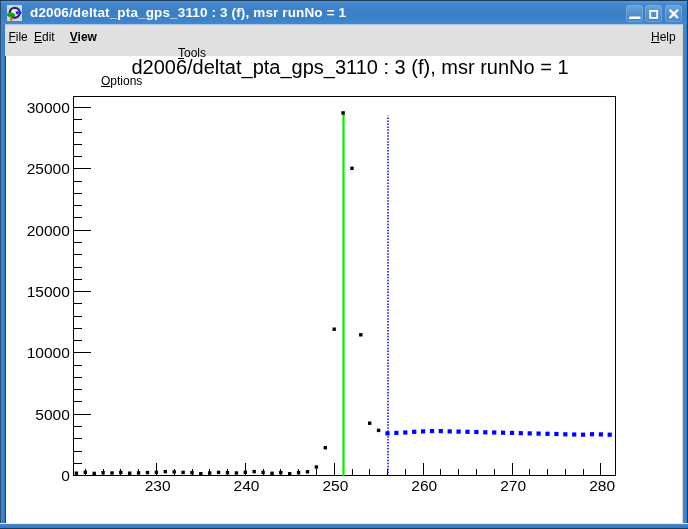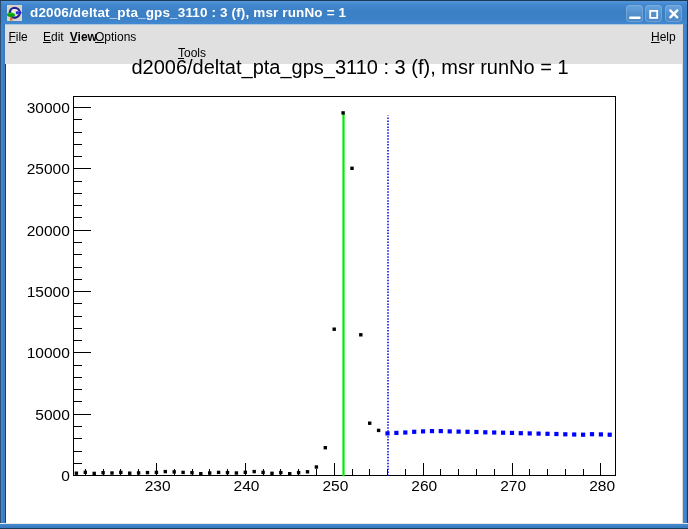--- a/index.html
+++ b/index.html
@@ -3,21 +3,21 @@
 <meta charset="utf-8">
 <style>
 html,body{margin:0;padding:0;}
 body{width:688px;height:529px;position:relative;font-family:"Liberation Sans",sans-serif;overflow:hidden;background:#3d7fc6;}
 #titlebar{position:absolute;left:0;top:0;width:688px;height:24px;
  background:linear-gradient(to bottom,#5396dc 0%,#4388cf 15%,#3b7fc5 45%,#3c80c6 75%,#4189d2 100%);
  border-top:1px solid #1d3a58;box-sizing:border-box;}
 #titlebar:before{content:"";position:absolute;left:0;top:0;width:1px;height:24px;background:#2a4a6e;}
 #titlebar:after{content:"";position:absolute;right:0;top:0;width:1px;height:24px;background:#1d3a58;}
 #titletext{position:absolute;left:30px;top:3.5px;font-size:13.5px;font-weight:bold;color:#ffffff;white-space:nowrap;letter-spacing:0.14px;}
-#menubar{position:absolute;left:1px;top:24px;width:686px;height:40px;background:#e0e0e0;border-top:1px solid #a8c4e0;box-sizing:border-box;}
+#menubar{position:absolute;left:1px;top:24px;width:686px;height:32px;background:#e0e0e0;border-top:1px solid #a8c4e0;box-sizing:border-box;}
 .mi{position:absolute;top:4.5px;font-size:12px;color:#000;}
 .mi u{text-decoration:underline;}
 #canvasborder{position:absolute;left:5px;top:46px;width:678px;height:478px;background:#3c3c3c;}
 #canvas{position:absolute;left:6px;top:48.6px;width:676px;height:474.4px;background:#ffffff;}
 #sideL{position:absolute;left:0;top:24px;width:5px;height:500px;background:linear-gradient(to right,#2d5077 0 1px,#4285cb 1px 3px,#3a7cc2 3px 5px);}
 #sideR{position:absolute;right:0;top:24px;width:6px;height:500px;background:linear-gradient(to right,#d8d8d8 0 1px,#4285cb 1px 4px,#3a7cc2 4px 5px,#1d3a57 5px 6px);}
 #sideB{position:absolute;left:0;bottom:0;width:688px;height:6px;background:linear-gradient(to bottom,#e8e8e8 0 1px,#4285cb 1px 3px,#3a7cc2 3px 5px,#1c3a57 5px 6px);}
 .wbtn{position:absolute;top:4px;width:17px;height:17px;border-radius:4px;
  background:linear-gradient(to bottom,#6aa4de 0%,#5391cd 50%,#4a87c4 100%);
  box-shadow:inset 0 0 0 1px rgba(140,180,225,0.55);}
@@ -55,23 +55,23 @@
       </svg>
  </div>
  <div class="wbtn" style="left:664.9px;">
   <svg width="17" height="17" viewBox="0 0 17 17">
         <path d="M5.3 4.6 L12.3 11.6 M12.3 4.6 L5.3 11.6" stroke="#fff" stroke-width="2.3" stroke-linecap="round" transform="translate(0,0.8)"></path>
       </svg>
  </div>
 </div>
 <div id="menubar">
  <div class="mi" style="left:7.4px;"><u>F</u>ile</div>
- <div class="mi" style="left:42px;"><u>E</u>dit</div>
+ <div class="mi" style="left:33px;"><u>E</u>dit</div>
  <div class="mi" style="left:68.8px;font-weight:bold;"><u>V</u>iew</div>
- <div class="mi" style="left:94px;"><u>O</u>ptions</div>
+ <div class="mi" style="left:100px;margin-top:44px;"><u>O</u>ptions</div>
  <div class="mi" style="left:177px;margin-top:16px;"><u>T</u>ools</div>
  <div class="mi" style="left:650px;"><u>H</u>elp</div>
 </div>
 <svg id="plotsvg" width="688" height="529" viewBox="0 0 688 529">
  <g shape-rendering="crispEdges">
   <rect x="73.5" y="96" width="541.5" height="379.5" fill="none" stroke="#000" stroke-width="1"></rect>
   <g stroke="#000" stroke-width="1">
    <path d="M73.5 475.5H90.5"></path>
         <path d="M73.5 414.2H90.5"></path>
         <path d="M73.5 352.8H90.5"></path>

